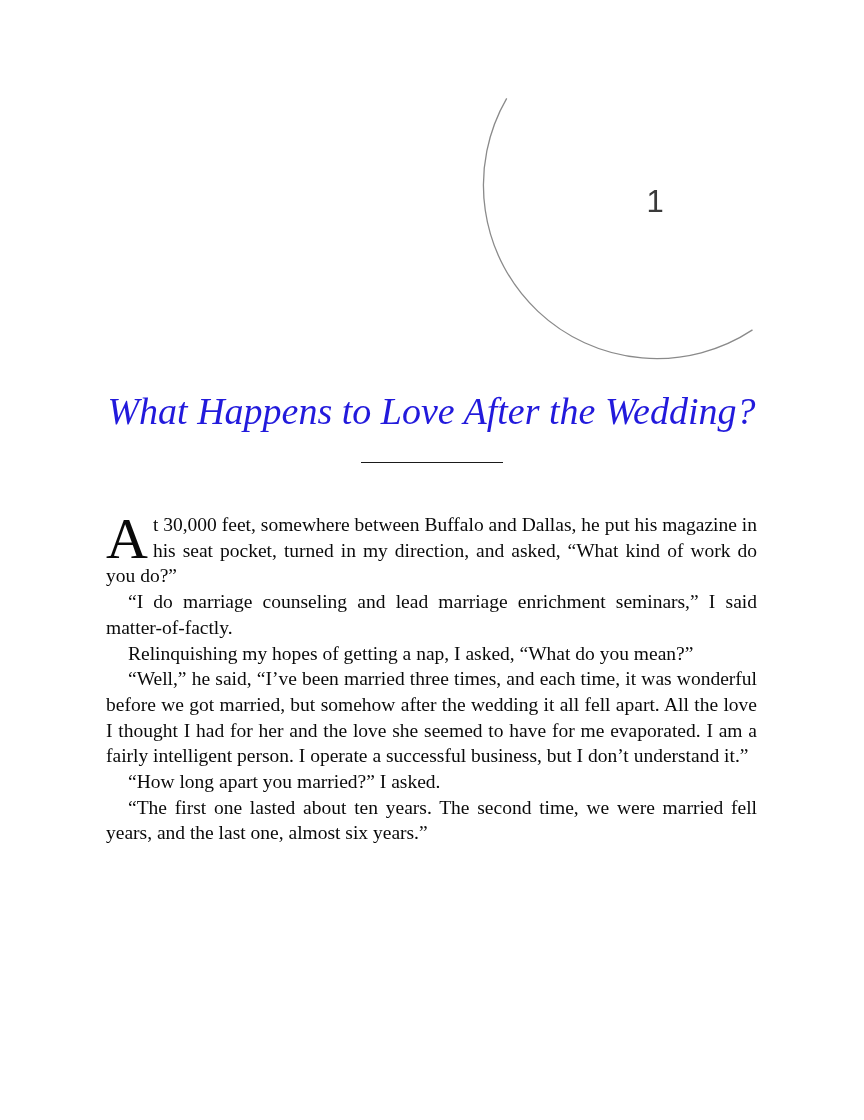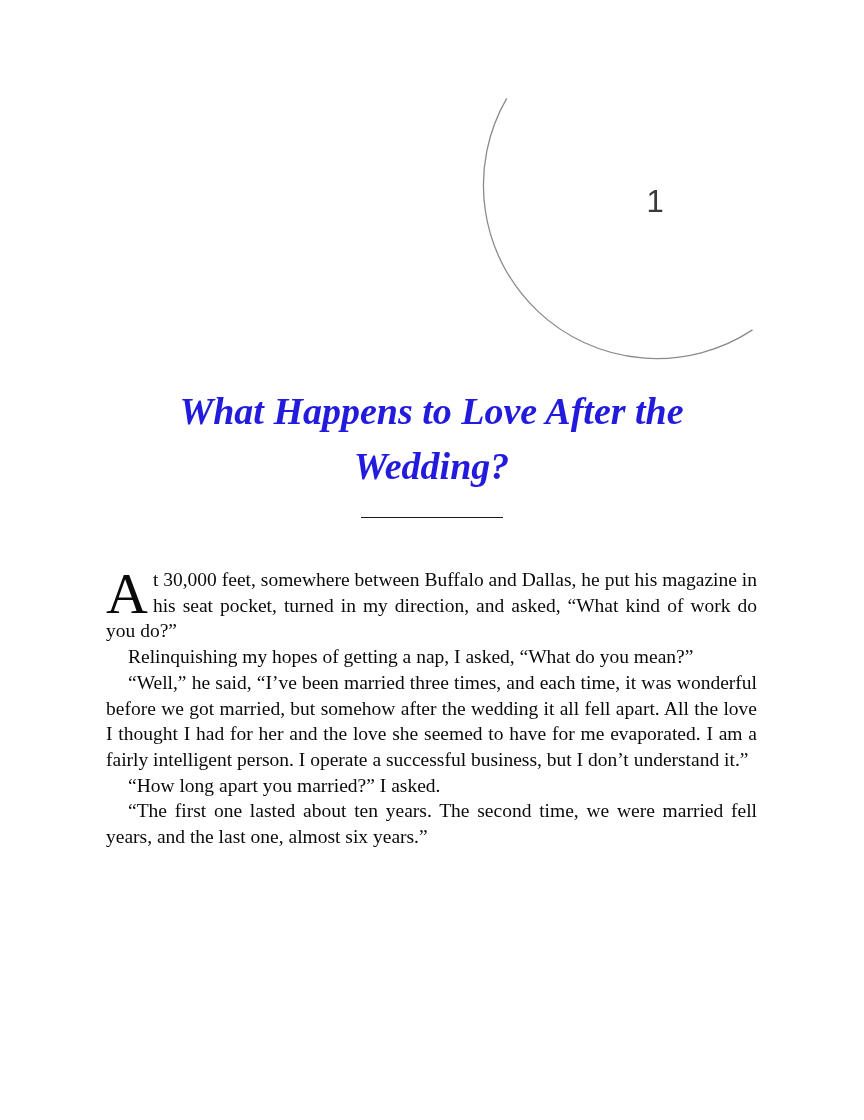--- a/index.html
+++ b/index.html
@@ -44,21 +44,21 @@
     color:var(--c-chapter_number);
   }
   .content{
     position:relative;
     padding:0 107px 0 106px;
   }
   h1.title{
     margin-top:384px;
     font-size:38px;
     line-height:55px;
-    font-weight:bold;
+    font-weight:normal;
     font-style:italic;
     text-align:center;
     color:var(--c-title);
   }
   .divider{
     width:142px;
     border:none;
     border-top:1.4px solid var(--c-divider);
     margin:23px auto 0 auto;
   }
@@ -93,20 +93,21 @@
 
   <div class="chapter-num">1</div>
 
   <div class="content">
     <h1 class="title">What Happens to Love After the Wedding?</h1>
 
     <hr class="divider">
 
     <div class="body-text" id="paragraphs">
         <p class="first"><span class="dropcap">A</span>t 30,000 feet, somewhere between Buffalo and Dallas, he put his magazine in his seat pocket, turned in my direction, and asked, “What kind of work do you do?”</p>
+        <p>“I do marriage counseling and lead marriage enrichment seminars,” I said matter-of-factly.</p>
         <p>Relinquishing my hopes of getting a nap, I asked, “What do you mean?”</p>
         <p>“Well,” he said, “I’ve been married three times, and each time, it was wonderful before we got married, but somehow after the wedding it all fell apart. All the love I thought I had for her and the love she seemed to have for me evaporated. I am a fairly intelligent person. I operate a successful business, but I don’t understand it.”</p>
         <p>“How long apart you married?” I asked.</p>
         <p>“The first one lasted about ten years. The second time, we were married fell years, and the last one, almost six years.”</p>
       </div>
   </div>
 
 </div>
 
 </body></html>

